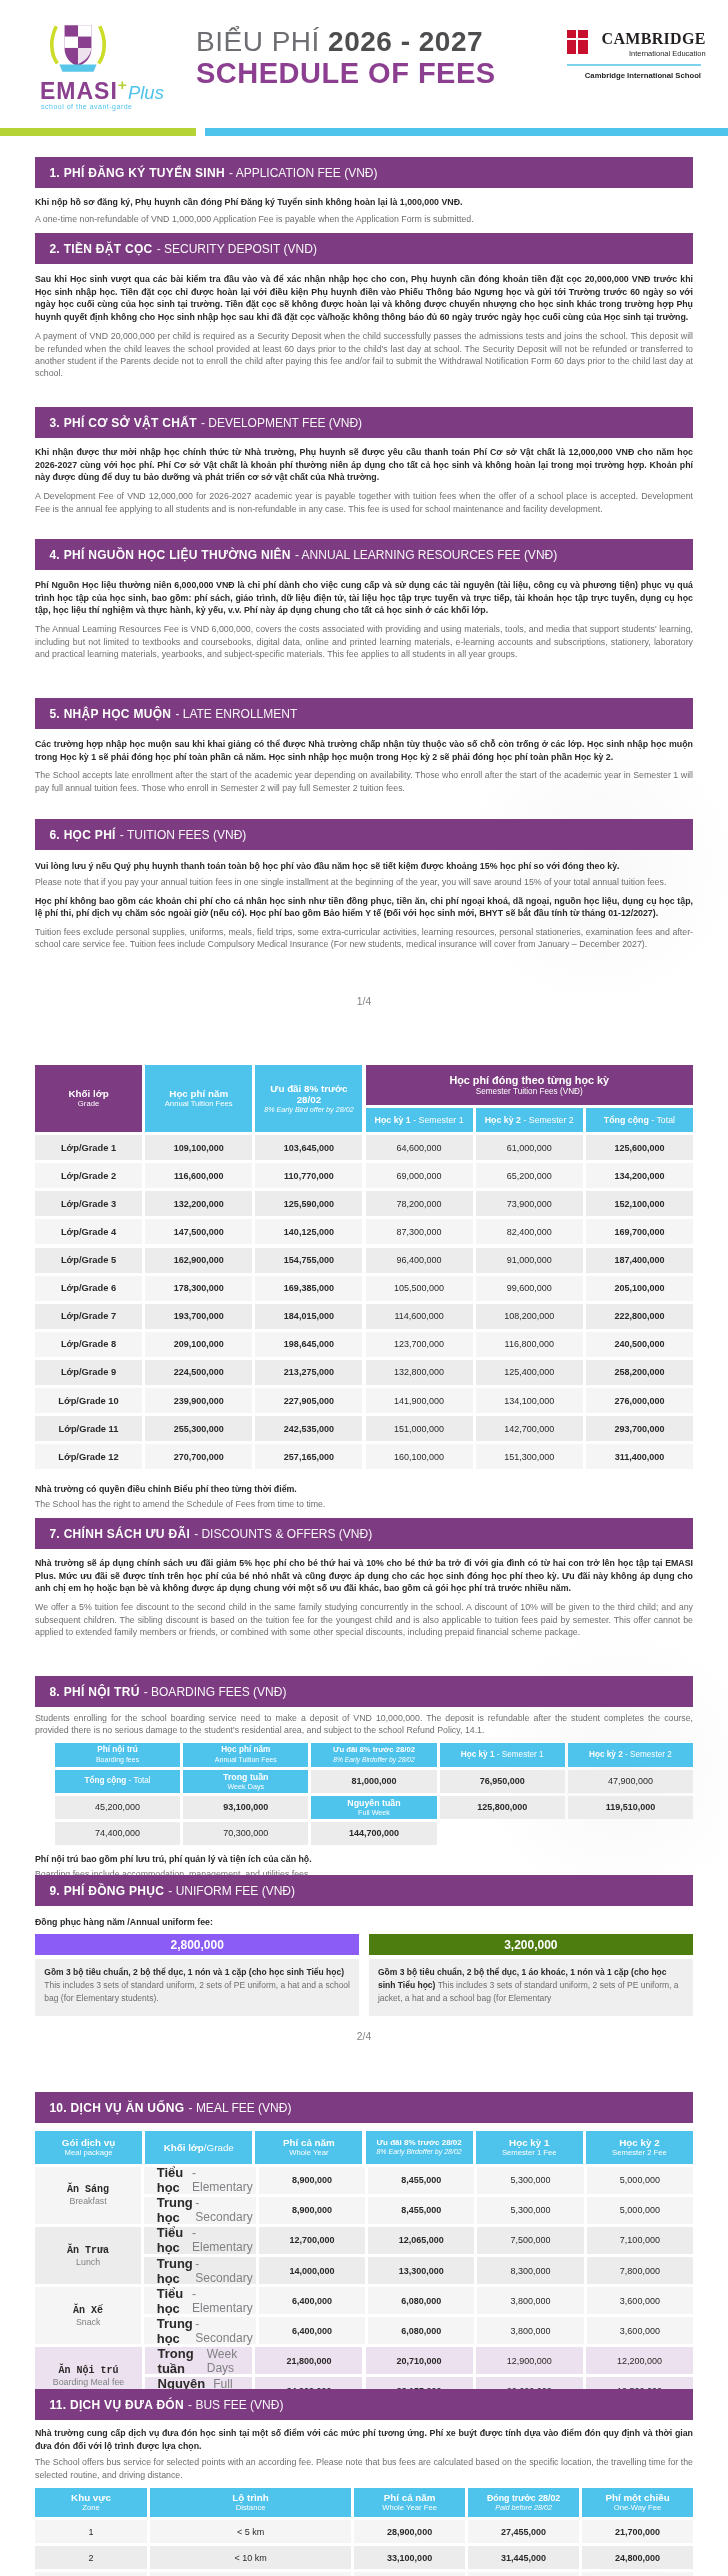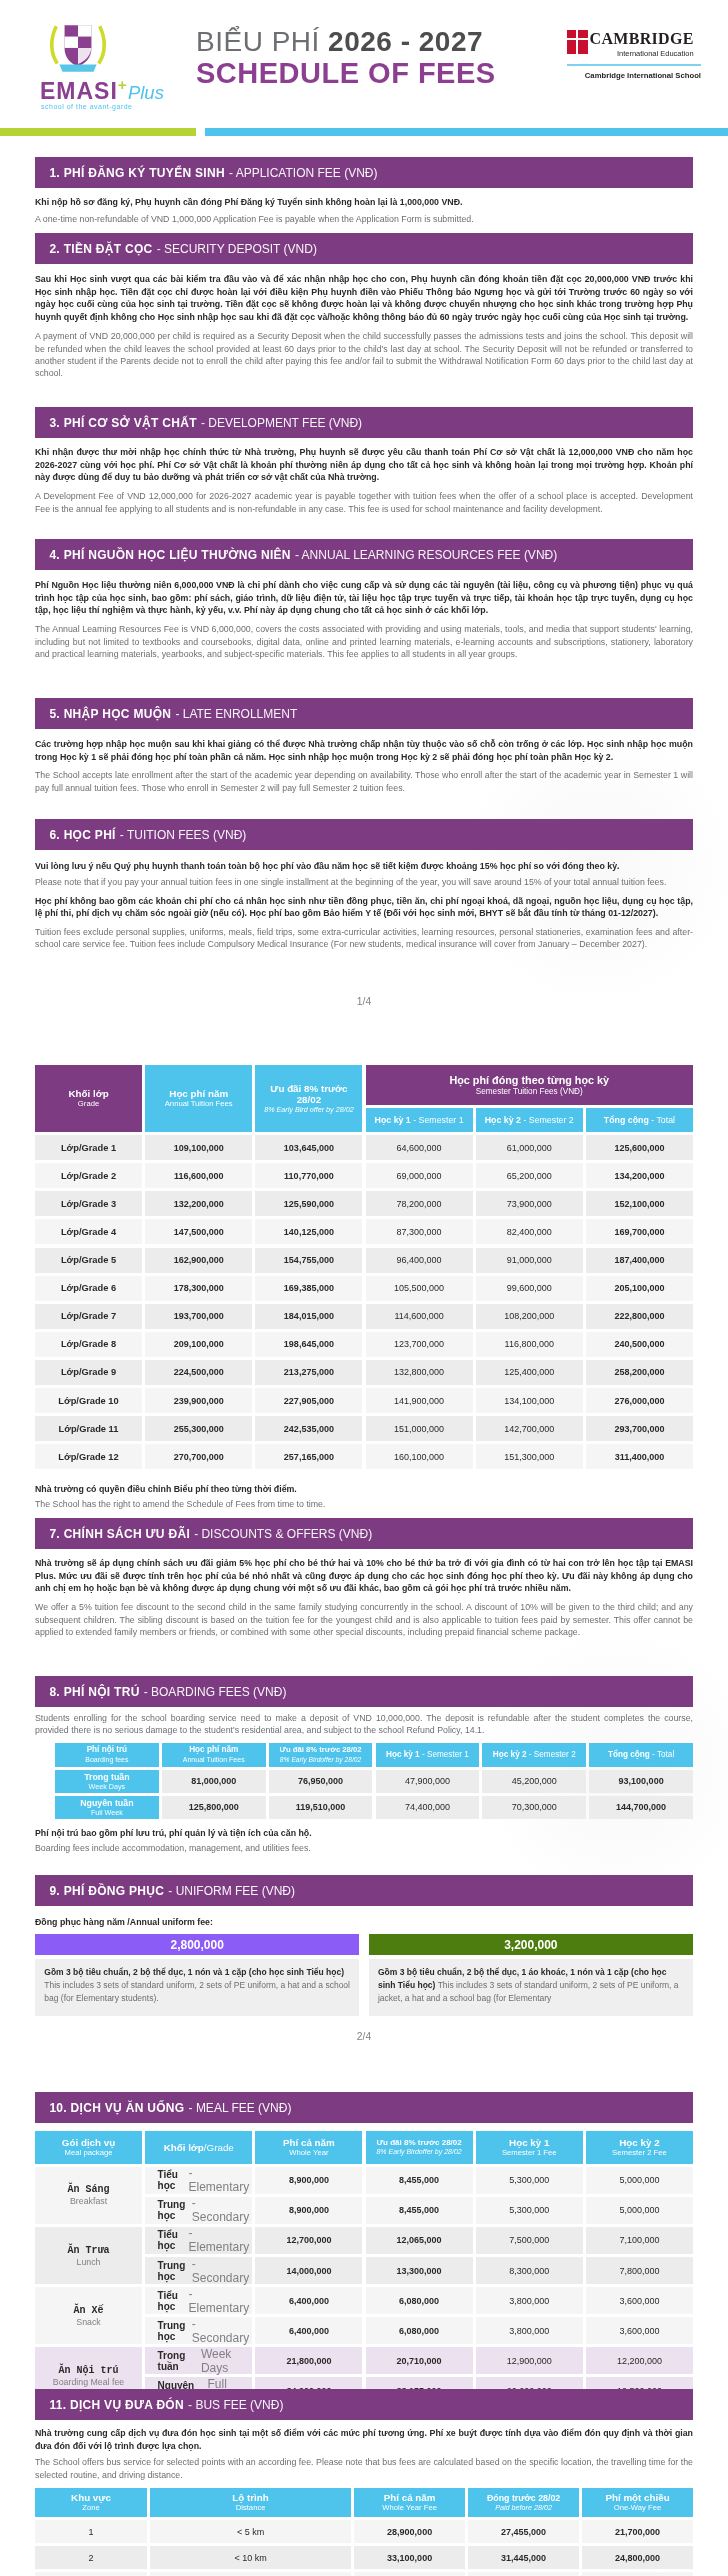--- a/index.html
+++ b/index.html
@@ -11,21 +11,21 @@
   .crest{position:absolute;left:47px;top:23px;}
   .emasi-word{position:absolute;left:40px;top:76px;font-size:23px;font-weight:700;color:#8b3f8f;letter-spacing:1px;}
   .emasi-word .plusmark{color:#b5d334;font-size:15.5px;vertical-align:super;font-weight:700;}
   .emasi-word .plus{color:#4ec3ec;font-size:18.5px;font-weight:400;font-style:italic;letter-spacing:0;}
   .tagline{position:absolute;left:41px;top:103px;font-size:7px;color:#4ec3ec;letter-spacing:0.5px;}
   .doc-title{position:absolute;left:196px;top:27px;line-height:1.04;}
   .doc-title .t1{font-size:28px;color:#6d6e71;font-weight:400;letter-spacing:0.5px;}
   .doc-title .t1 b{color:#4d4d4f;font-weight:700;}
   .doc-title .t2{font-size:29px;color:#8c3f90;font-weight:700;letter-spacing:0.5px;margin-top:2.1px;}
   .cam{position:absolute;left:567px;top:30px;width:134px;}
-  .cam-top{display:flex;align-items:flex-start;gap:2px;}
+  .cam-top{display:flex;align-items:flex-start;gap:14px;}
   .cam-shield{width:20.6px;height:24px;background:#c8102e;position:relative;flex:0 0 auto;}
   .cam-shield:before{content:"";position:absolute;left:0;right:0;top:7.7px;height:2.6px;background:#fff;}
   .cam-shield:after{content:"";position:absolute;top:0;bottom:0;left:8.8px;width:2.6px;background:#fff;}
   .cam-word{font-family:"Liberation Serif",serif;font-size:16px;font-weight:700;color:#231f20;letter-spacing:0.3px;}
   .cam-sub{font-size:7.5px;color:#231f20;text-align:right;margin-top:1px;}
   .cam-line{height:1.5px;background:#7fd2ef;margin:6.2px 0 5.2px 0;}
   .cam-school{font-size:7.7px;font-weight:700;color:#231f20;text-align:right;}
   .bar-row{position:absolute;top:128px;left:0;width:728px;height:8.2px;}
   .bar-green{position:absolute;left:0;top:0;width:196px;height:8.2px;background:#b5d334;}
   .bar-blue{position:absolute;left:205px;top:0;width:523px;height:8.2px;background:#4ec3ec;}
@@ -52,21 +52,21 @@
   .tcell.med{font-weight:400;}
   .tcell.pink{background:#ece1ee;}
   .rowlabel{font-weight:700;font-size:9.3px;}
   .bluecell{background:#4ec3ec;color:#fff;display:flex;flex-direction:column;align-items:center;justify-content:center;text-align:center;}
   .bluecell .hv{font-size:8.8px;font-weight:700;}
   .bluecell .he{font-size:7.2px;font-weight:300;}
   .grouplabel{display:flex;flex-direction:column;align-items:center;justify-content:center;text-align:center;}
   .grouplabel .gv{font-size:10px;font-weight:700;color:#2b2a29;font-family:Liberation Mono, monospace;}
   .grouplabel .ge{font-size:8.8px;color:#808184;margin-top:1px;}
   .sublabel{justify-content:flex-start;text-align:left;padding-left:12.4px;}
-  .sublabel .sv{font-weight:700;font-size:10px;}
+  .sublabel .sv{font-weight:700;font-size:13px;}
   .sublabel .se{color:#808184;font-size:12px;font-weight:400;}
   
   .uni-wrap{display:grid;grid-template-columns:1fr 1fr;gap:9.3px;}
   .uni-head{height:21.6px;display:flex;align-items:center;justify-content:center;color:#fff;font-size:12px;font-weight:700;}
   .uni-head.blue{background:#8b5cf6;text-align:right;}
   .uni-head.purple{background:#4d7c0f;}
   .uni-body{background:#efefef;margin-top:3.1px;padding:7.2px 9.3px;box-sizing:border-box;font-size:8.5px;line-height:13px;min-height:57px;}
   .uni-body b{color:#2b2a29;}
   .uni-body span{color:#6d6e71;}
 </style>
@@ -283,21 +283,21 @@
     <p class="pvn" style="margin:8.2px 0 0 0;">Nhà trường sẽ áp dụng chính sách ưu đãi giảm 5% học phí cho bé thứ hai và 10% cho bé thứ ba trở đi với gia đình có từ hai con trở lên học tập tại EMASI Plus. Mức ưu đãi sẽ được tính trên học phí của bé nhỏ nhất và cũng được áp dụng cho các học sinh đóng học phí theo kỳ. Ưu đãi này không áp dụng cho anh chị em họ hoặc bạn bè và không được áp dụng chung với một số ưu đãi khác, bao gồm cả gói học phí trả trước nhiều năm.</p>
     <p class="pen" style="margin:6.7px 0 0 0;">We offer a 5% tuition fee discount to the second child in the same family studying concurrently in the school. A discount of 10% will be given to the third child; and any subsequent children. The sibling discount is based on the tuition fee for the youngest child and is also applicable to tuition fees paid by semester. This offer cannot be applied to extended family members or friends, or combined with some other special discounts, including prepaid financial scheme package.</p>
   </div>
 
   <div class="abs" style="top:1676px;">
     <div class="secbar">
         <span class="vn">8. PHÍ NỘI TRÚ</span>
         <span class="en">- BOARDING FEES (VNĐ)</span>
       </div>
     <p class="pen" style="margin:4.6px 0 0 0;">Students enrolling for the school boarding service need to make a deposit of VND 10,000,000. The deposit is refundable after the student completes the course, provided there is no serious damage to the student's residential area, and subject to the school Refund Policy, 14.1.</p>
-    <div class="grid" style="grid-template-columns:repeat(6,1fr);grid-template-rows:24px;grid-auto-rows:23px;margin-top:6.2px;margin-left:20px;">
+    <div class="grid" style="grid-template-columns:repeat(5,1fr);grid-template-rows:24px;grid-auto-rows:23px;margin-top:6.2px;margin-left:20px;">
       <div class="hcell">
           <div class="hv" style="font-size:8.2px;">Phí nội trú</div>
           <div class="he" style="font-size:7px;">Boarding fees</div>
         </div>
       <div class="hcell">
           <div class="hv" style="font-size:8.2px;">Học phí năm</div>
           <div class="he" style="font-size:7px;">Annual Tuition Fees</div>
         </div>
       <div class="hcell">
           <div class="hv" style="font-size:7.7px;">Ưu đãi 8% trước 28/02</div>

